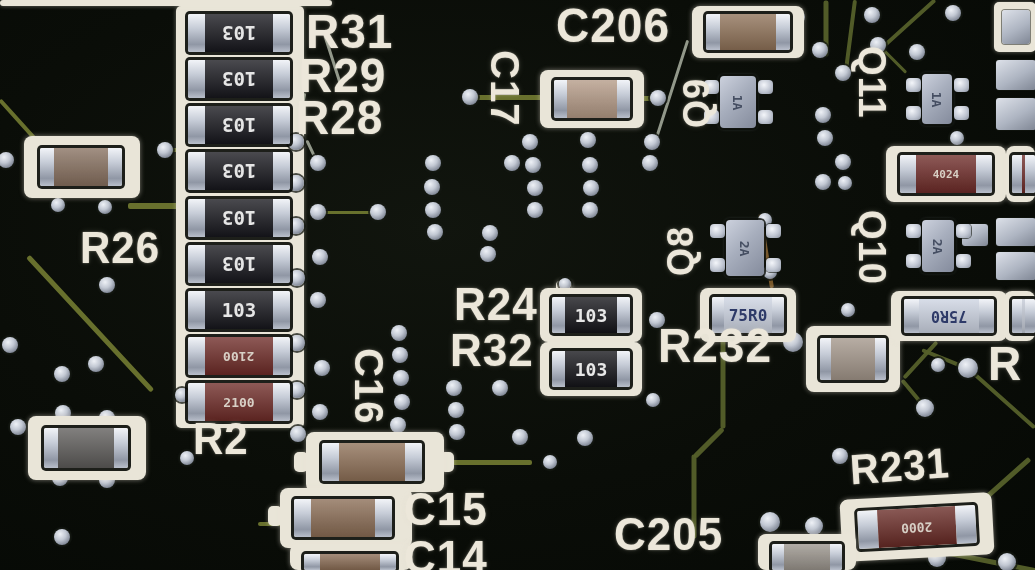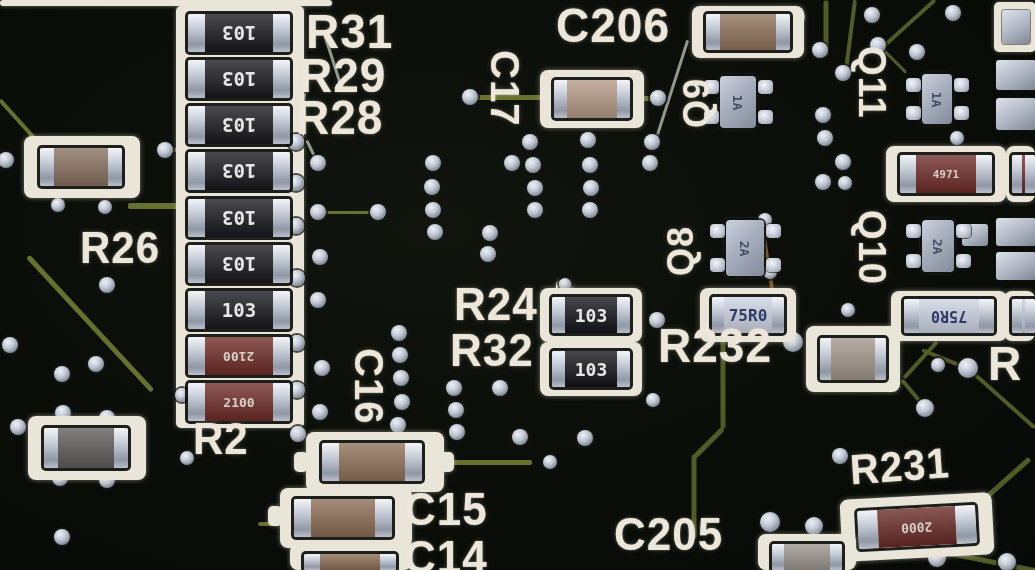--- a/index.html
+++ b/index.html
@@ -285,21 +285,21 @@
         <div class="cap"></div>
         <div class="chipbody" style="background: linear-gradient(rgba(255, 255, 255, 0.22), rgba(0, 0, 0, 0.18)), rgb(205, 212, 226);">
           <span style="color: rgb(46, 58, 104); font-size: 15px; transform: rotate(180deg);">75R0</span>
         </div>
         <div class="cap"></div>
       </div>
       <div class="cbox" style="left: 886px; top: 146px; width: 120px; height: 56px;"></div>
       <div class="chip" style="left: 900px; top: 155px; width: 92px; height: 38px;">
         <div class="cap"></div>
         <div class="chipbody" style="background: linear-gradient(rgba(255, 255, 255, 0.22), rgba(0, 0, 0, 0.18)), rgb(110, 43, 40);">
-          <span style="color: rgb(216, 207, 196); font-size: 11px;">4971</span>
+          <span style="color: rgb(216, 207, 196); font-size: 11px;">4024</span>
         </div>
         <div class="cap"></div>
       </div>
       <div class="cbox" style="left: 841px; top: 496px; width: 152px; height: 62px; transform: rotate(-3deg);"></div>
       <div class="chip" style="left: 858px; top: 508px; width: 118px; height: 38px; transform: rotate(-3deg);">
         <div class="cap"></div>
         <div class="chipbody" style="background: linear-gradient(rgba(255, 255, 255, 0.22), rgba(0, 0, 0, 0.18)), rgb(104, 42, 37);">
           <span style="color: rgb(214, 206, 196); font-size: 13px; transform: rotate(180deg);">2000</span>
         </div>
         <div class="cap"></div>

